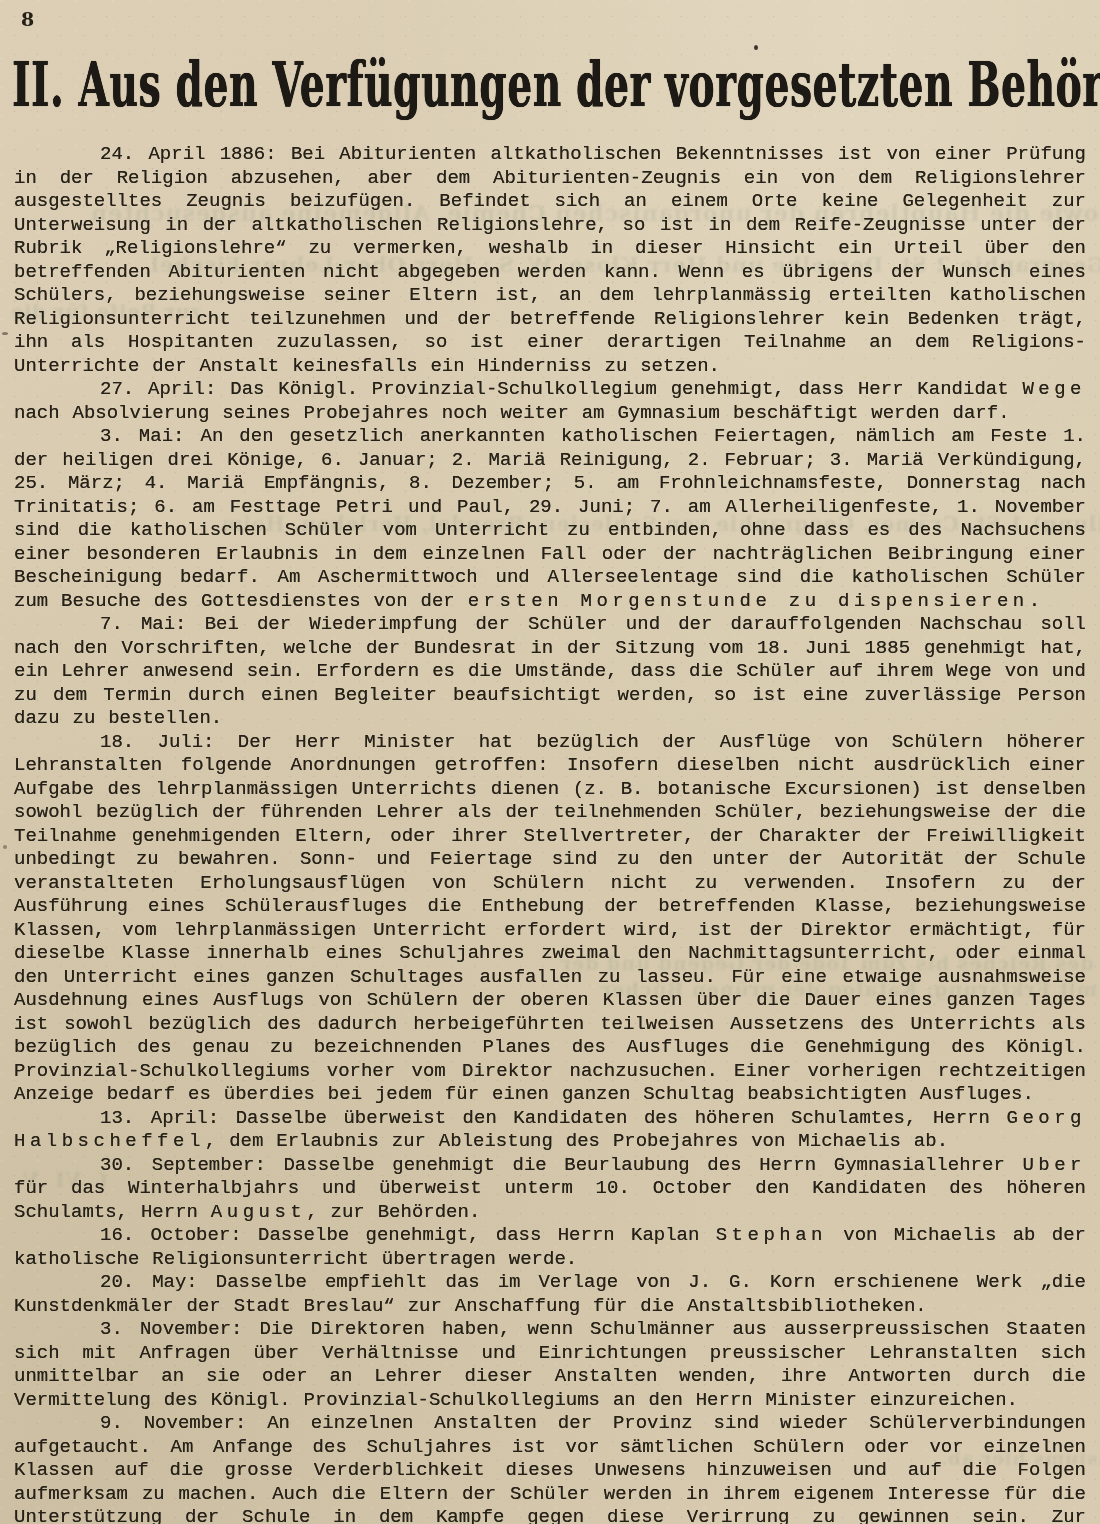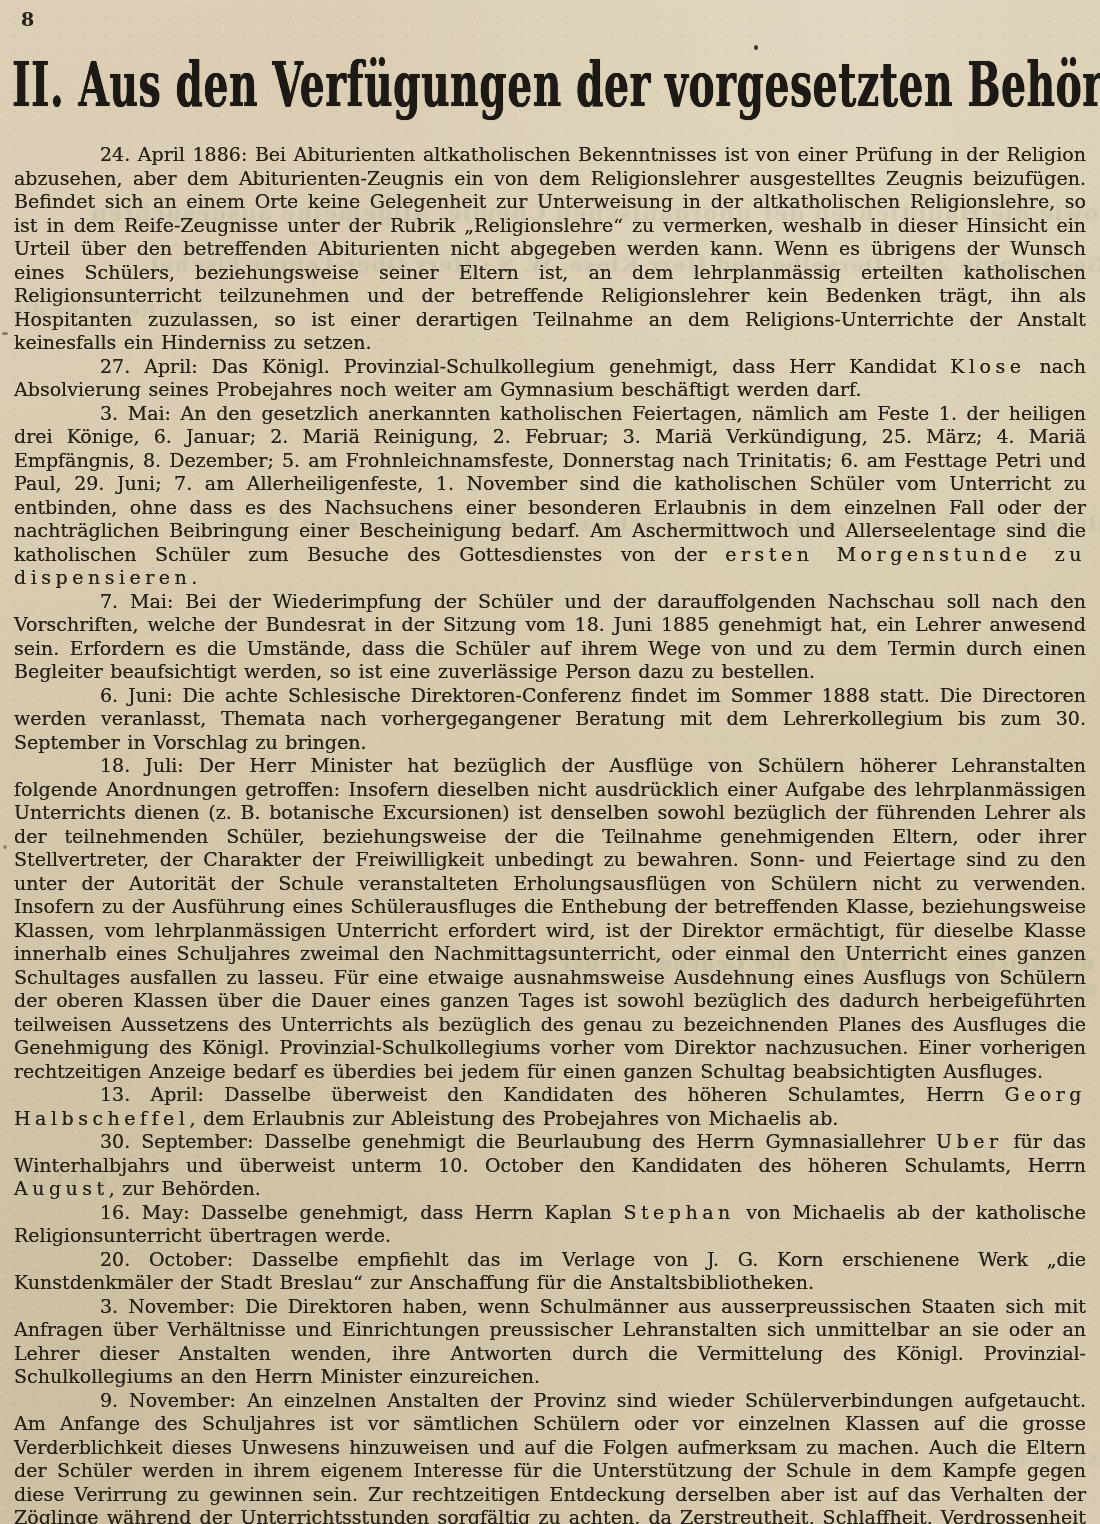--- a/index.html
+++ b/index.html
@@ -62,21 +62,21 @@
     z-index:10;
   }
   .body-text{
     position:absolute;top:143px;left:14px;width:1072px;
     font-size:19px;line-height:23.5px;
     text-align:justify;
     word-spacing:1.5px;
     text-shadow:0 0 .5px rgba(38,32,20,.75);
     z-index:10;
   }
-  .body-text p{text-indent:86px;}
+  .body-text p{text-indent:86px;font-family:Liberation Mono, monospace;}
   .gesperrt{letter-spacing:4.5px;}
   
   .speck{position:absolute;background:#3a332a;border-radius:50%;z-index:6;}
   .speck.a{left:754px;top:45px;width:4px;height:5px;}
   .speck.b{left:2px;top:332px;width:6px;height:3px;opacity:.55;}
   .speck.c{left:3px;top:845px;width:4px;height:4px;opacity:.45;}
 </style>
 </head>
 <body>
 
@@ -95,25 +95,24 @@
   <div class="speck a"></div>
   <div class="speck b"></div>
   <div class="speck c"></div>
 
   <div class="page-number">8</div>
 
   <h1 class="heading">II. Aus den Verfügungen der vorgesetzten Behörden.</h1>
 
   <div class="body-text">
       <p><span>24. April 1886: Bei Abiturienten altkatholischen Bekenntnisses ist von einer Prüfung in der Religion abzusehen, aber dem Abiturienten-Zeugnis ein von dem Religionslehrer ausgestelltes Zeugnis beizufügen.  Befindet sich an einem Orte keine Gelegenheit zur Unterweisung in der altkatholischen Religionslehre, so ist in dem Reife-Zeugnisse unter der Rubrik „Religionslehre“ zu vermerken, weshalb in dieser Hinsicht ein Urteil über den betreffenden Abiturienten nicht abgegeben werden kann.  Wenn es übrigens der Wunsch eines Schülers, beziehungsweise seiner Eltern ist, an dem lehrplanmässig erteilten katholischen Religionsunterricht teilzunehmen und der betreffende Religionslehrer kein Bedenken trägt, ihn als Hospitanten zuzulassen, so ist einer derartigen Teilnahme an dem Religions-Unterrichte der Anstalt keinesfalls ein Hinderniss zu setzen.</span></p>
-      <p><span>27. April: Das Königl. Provinzial-Schulkollegium genehmigt, dass Herr Kandidat </span><span class="gesperrt">Klose</span><span> nach Absolvierung seines Probejahres noch weiter am Gymnasium beschäftigt werden darf.</span></p>
+      <p><span>27. April: Das Königl. Provinzial-Schulkollegium genehmigt, dass Herr Kandidat </span><span class="gesperrt">Wege</span><span> nach Absolvierung seines Probejahres noch weiter am Gymnasium beschäftigt werden darf.</span></p>
       <p><span>3. Mai: An den gesetzlich anerkannten katholischen Feiertagen, nämlich am Feste 1. der heiligen drei Könige, 6. Januar; 2. Mariä Reinigung, 2. Februar; 3. Mariä Verkündigung, 25. März; 4. Mariä Empfängnis, 8. Dezember; 5. am Frohnleichnamsfeste, Donnerstag nach Trinitatis; 6. am Festtage Petri und Paul, 29. Juni; 7. am Allerheiligenfeste, 1. November sind die katholischen Schüler vom Unterricht zu entbinden, ohne dass es des Nachsuchens einer besonderen Erlaubnis in dem einzelnen Fall oder der nachträglichen Beibringung einer Bescheinigung bedarf.  Am Aschermittwoch und Allerseelentage sind die katholischen Schüler zum Besuche des Gottesdienstes von der </span><span class="gesperrt">ersten Morgenstunde zu dispensieren.</span></p>
       <p><span>7. Mai: Bei der Wiederimpfung der Schüler und der darauffolgenden Nachschau soll nach den Vorschriften, welche der Bundesrat in der Sitzung vom 18. Juni 1885 genehmigt hat, ein Lehrer anwesend sein.  Erfordern es die Umstände, dass die Schüler auf ihrem Wege von und zu dem Termin durch einen Begleiter beaufsichtigt werden, so ist eine zuverlässige Person dazu zu bestellen.</span></p>
-      <p><span>6. Juni: Die achte Schlesische Direktoren-Conferenz findet im Sommer 1888 statt.  Die Directoren werden veranlasst, Themata nach vorhergegangener Beratung mit dem Lehrerkollegium bis zum 30. September in Vorschlag zu bringen.</span></p>
       <p><span>18. Juli: Der Herr Minister hat bezüglich der Ausflüge von Schülern höherer Lehranstalten folgende Anordnungen getroffen: Insofern dieselben nicht ausdrücklich einer Aufgabe des lehrplanmässigen Unterrichts dienen (z. B. botanische Excursionen) ist denselben sowohl bezüglich der führenden Lehrer als der teilnehmenden Schüler, beziehungsweise der die Teilnahme genehmigenden Eltern, oder ihrer Stellvertreter, der Charakter der Freiwilligkeit unbedingt zu bewahren.  Sonn- und Feiertage sind zu den unter der Autorität der Schule veranstalteten Erholungsausflügen von Schülern nicht zu verwenden.  Insofern zu der Ausführung eines Schülerausfluges die Enthebung der betreffenden Klasse, beziehungsweise Klassen, vom lehrplanmässigen Unterricht erfordert wird, ist der Direktor ermächtigt, für dieselbe Klasse innerhalb eines Schuljahres zweimal den Nachmittagsunterricht, oder einmal den Unterricht eines ganzen Schultages ausfallen zu lasseu.  Für eine etwaige ausnahmsweise Ausdehnung eines Ausflugs von Schülern der oberen Klassen über die Dauer eines ganzen Tages ist sowohl bezüglich des dadurch herbeigeführten teilweisen Aussetzens des Unterrichts als bezüglich des genau zu bezeichnenden Planes des Ausfluges die Genehmigung des Königl. Provinzial-Schulkollegiums vorher vom Direktor nachzusuchen.  Einer vorherigen rechtzeitigen Anzeige bedarf es überdies bei jedem für einen ganzen Schultag beabsichtigten Ausfluges.</span></p>
       <p><span>13. April: Dasselbe überweist den Kandidaten des höheren Schulamtes, Herrn </span><span class="gesperrt">Georg Halbscheffel</span><span>, dem Erlaubnis zur Ableistung des Probejahres von Michaelis ab.</span></p>
       <p><span>30. September: Dasselbe genehmigt die Beurlaubung des Herrn Gymnasiallehrer </span><span class="gesperrt">Uber</span><span> für das Winterhalbjahrs und überweist unterm 10. October den Kandidaten des höheren Schulamts, Herrn </span><span class="gesperrt">August</span><span>, zur Behörden.</span></p>
-      <p><span>16. May: Dasselbe genehmigt, dass Herrn Kaplan </span><span class="gesperrt">Stephan</span><span> von Michaelis ab der katholische Religionsunterricht übertragen werde.</span></p>
-      <p><span>20. October: Dasselbe empfiehlt das im Verlage von J. G. Korn erschienene Werk „die Kunstdenkmäler der Stadt Breslau“ zur Anschaffung für die Anstaltsbibliotheken.</span></p>
+      <p><span>16. October: Dasselbe genehmigt, dass Herrn Kaplan </span><span class="gesperrt">Stephan</span><span> von Michaelis ab der katholische Religionsunterricht übertragen werde.</span></p>
+      <p><span>20. May: Dasselbe empfiehlt das im Verlage von J. G. Korn erschienene Werk „die Kunstdenkmäler der Stadt Breslau“ zur Anschaffung für die Anstaltsbibliotheken.</span></p>
       <p><span>3. November: Die Direktoren haben, wenn Schulmänner aus ausserpreussischen Staaten sich mit Anfragen über Verhältnisse und Einrichtungen preussischer Lehranstalten sich unmittelbar an sie oder an Lehrer dieser Anstalten wenden, ihre Antworten durch die Vermittelung des Königl. Provinzial-Schulkollegiums an den Herrn Minister einzureichen.</span></p>
       <p><span>9. November: An einzelnen Anstalten der Provinz sind wieder Schülerverbindungen aufgetaucht.  Am Anfange des Schuljahres ist vor sämtlichen Schülern oder vor einzelnen Klassen auf die grosse Verderblichkeit dieses Unwesens hinzuweisen und auf die Folgen aufmerksam zu machen.  Auch die Eltern der Schüler werden in ihrem eigenem Interesse für die Unterstützung der Schule in dem Kampfe gegen diese Verirrung zu gewinnen sein.  Zur rechtzeitigen Entdeckung derselben aber ist auf das Verhalten der Zöglinge während der Unterrichtsstunden sorgfältig zu achten, da Zerstreutheit, Schlaffheit, Verdrossenheit und verminderte Leistungsfähigkeit unverkennbare Zeichen der Abkehr von der Aufgabe der Schule sind.</span></p>
     </div>
 </div>
 
 </body></html>

